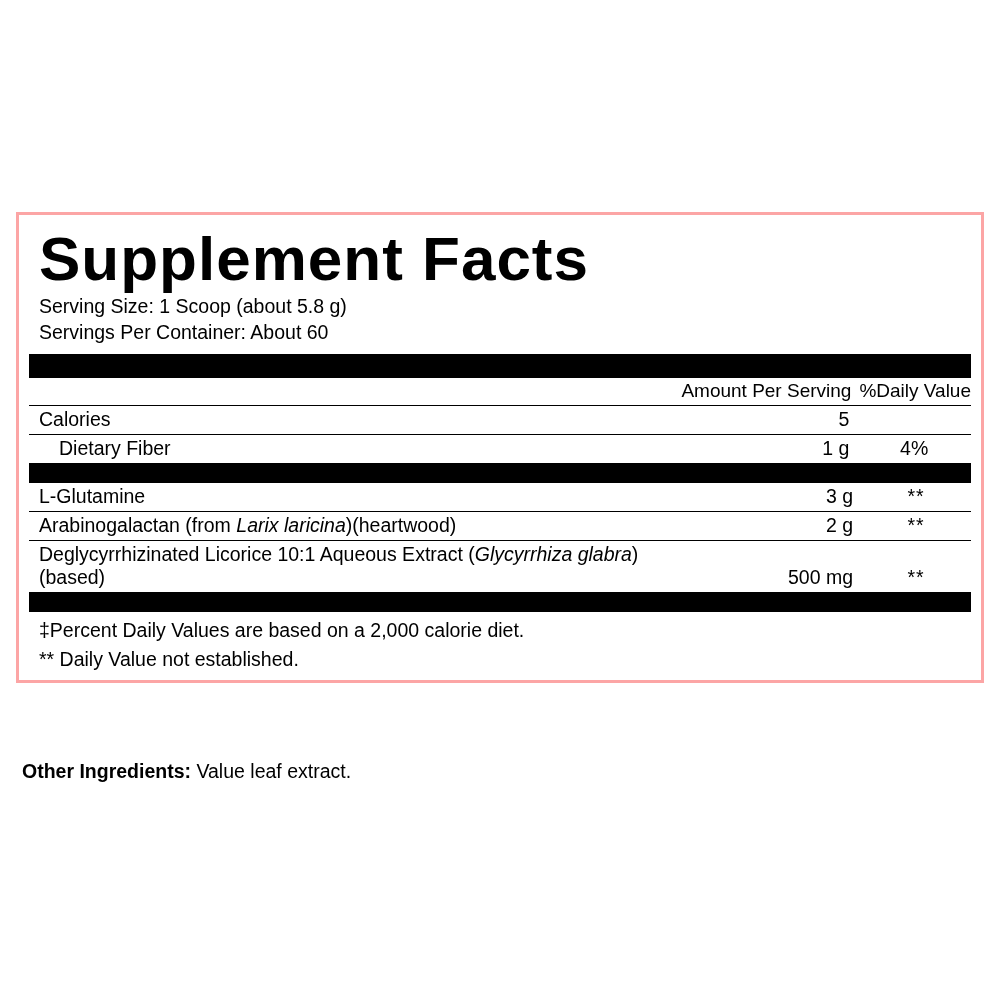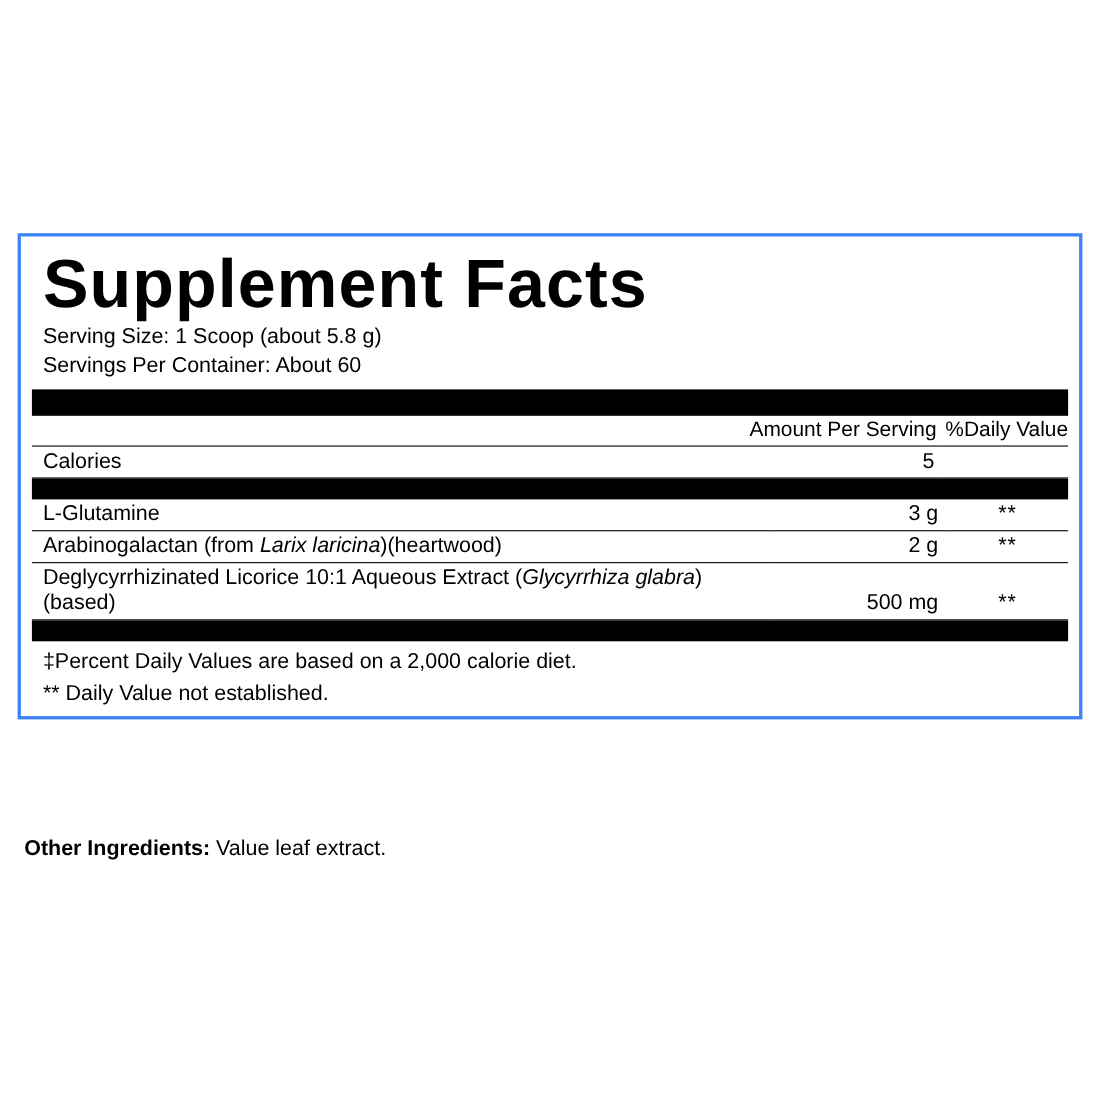--- a/index.html
+++ b/index.html
@@ -14,21 +14,21 @@
     color: #000000;
     position: relative;
   }
 
   #panel {
     position: absolute;
     left: 16px;
     top: 212px;
     width: 968px;
     box-sizing: border-box;
-    border: 3px solid #3b82f6;
+    border: 3px solid #fca5a5;
     padding: 6px 10px 0 10px;
     background: #fff;
   }
 
   .title {
     font-size: 62px;
     font-weight: bold;
     letter-spacing: 1px;
     line-height: 1.02;
     margin: 6px 0 4px 10px;
@@ -139,20 +139,25 @@
         <td class="col-name"></td>
         <td class="hdr-amt">Amount Per Serving</td>
         <td class="hdr-dv">%Daily Value</td>
       </tr>
 
       <tr class="rule-row-thin">
         <td class="col-name">Calories</td>
         <td class="col-amt">5</td>
         <td class="col-dv"></td>
       </tr>
+      <tr class="rule-row-thin">
+        <td class="col-name indent">Dietary Fiber</td>
+        <td class="col-amt">1 g</td>
+        <td class="col-dv">4%</td>
+      </tr>
     </tbody>
   </table>
 
   <div class="bar-mid"></div>
 
   <table class="facts">
     <tbody>
       <tr class="rule-row-thin">
         <td class="col-name"><span>L-Glutamine</span><span class="ital"></span><span></span></td>
         <td class="col-amt">3 g</td>

